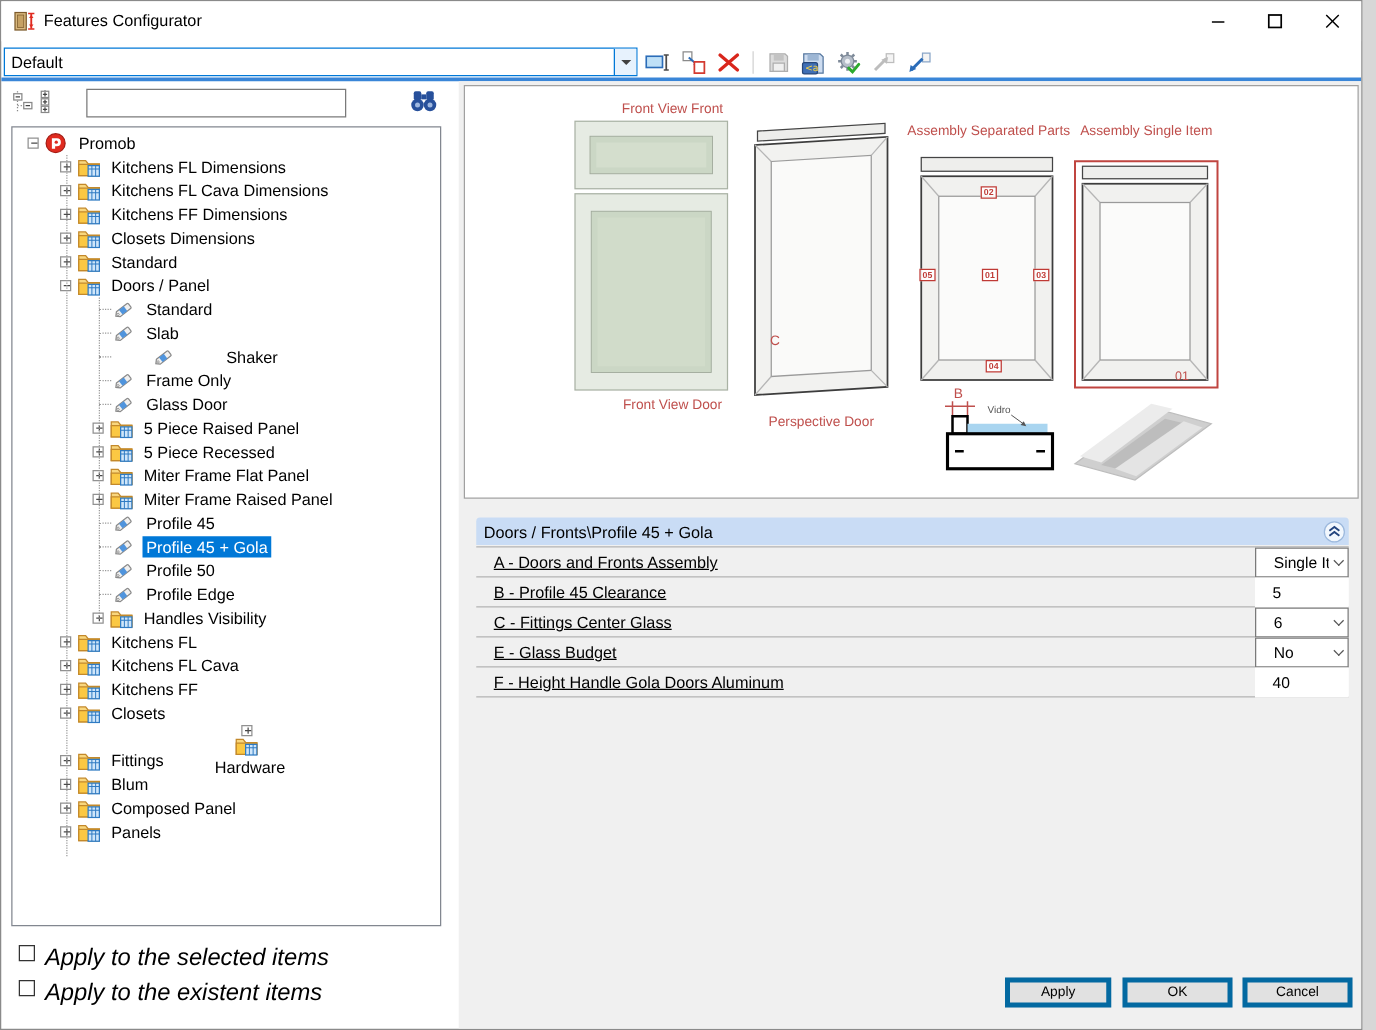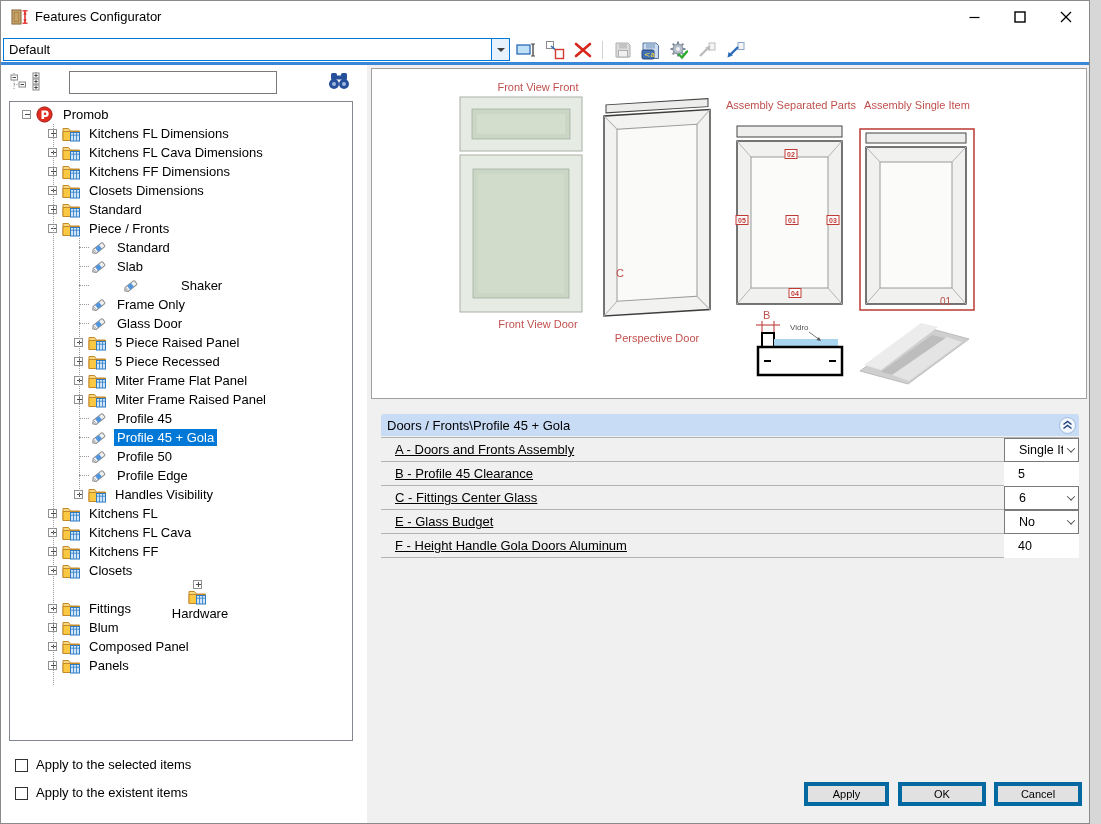--- a/index.html
+++ b/index.html
@@ -36,21 +36,21 @@
   .expander{position:relative;width:9px;height:9px;border:1px solid #919191;background:#fff;margin-right:5px;flex:none;}
   .expander::before{content:"";position:absolute;left:2px;top:3px;width:5px;height:1px;background:#4a4a4a;}
   .expander.plus::after{content:"";position:absolute;left:4px;top:1px;width:1px;height:5px;background:#4a4a4a;}
   .spacer{width:16px;flex:none;}
   .tree-icon{width:19px;height:16px;margin-right:5px;flex:none;display:inline-flex;align-items:center;}
   .tree-label{padding:1px 3px;}
   .tree-label.selected{background:#0078d7;color:#fff;}
   .tree-row.stub::before{content:"";position:absolute;left:69px;top:9px;width:10px;border-top:1px dotted #9a9a9a;}
   .vline{position:absolute;border-left:1px dotted #9a9a9a;width:0;}
   
-  .chk{position:absolute;left:14px;display:flex;align-items:flex-end;gap:8px;font-size:13px;height:16px;}
+  .chk{position:absolute;left:14px;display:flex;align-items:flex-start;gap:8px;font-size:19px;height:16px;font-style:italic;}
   .chk-box{width:13px;height:13px;border:1px solid #333;background:#fff;flex:none;}
   
   .preview-box{position:absolute;left:370px;top:67px;width:716px;height:331px;background:#fff;border:1px solid #a0a0a0;}
   .preview-box svg.diagram{position:absolute;left:0;top:0;}
   .caption{position:absolute;font-size:11px;line-height:12px;color:#bf4f4c;text-align:center;}
   .chip{position:absolute;transform:translate(-50%,-50%);min-width:13px;height:10px;border:1px solid #bf3a35;background:rgba(255,255,255,.9);color:#bf3a35;font-size:7px;line-height:9px;font-weight:bold;text-align:center;padding:0 1px;}
   .mark{position:absolute;color:#bf4f4c;font-size:11px;}
   .mark.small{font-size:8px;color:#555;}
   
   .props-header{position:absolute;left:380px;top:413px;width:698px;height:22px;background:#c9dcf5;border-radius:3px 3px 0 0;display:flex;align-items:center;padding:0 3px 0 6px;font-size:13px;}
@@ -310,21 +310,21 @@
         <span class="tree-icon">
           <svg width="19" height="16" viewBox="0 0 19 16">
             <path d="M1 2.5 h5.5 l2 2.5 H17.5 V14.5 H1 Z" fill="#f9d77e" stroke="#c3892b"></path>
             <path d="M1 5.5 h16.5 V14.5 H1 Z" fill="#fbc843" stroke="#c3892b"></path>
             <rect x="8.5" y="6.5" width="9" height="8.5" fill="#cfe6fa" stroke="#2f7bc3"></rect>
             <line x1="8.5" y1="9.2" x2="17.5" y2="9.2" stroke="#2f7bc3" stroke-width="0.8"></line>
             <line x1="11.5" y1="6.5" x2="11.5" y2="15" stroke="#2f7bc3" stroke-width="0.8"></line>
             <line x1="14.5" y1="6.5" x2="14.5" y2="15" stroke="#2f7bc3" stroke-width="0.8"></line>
           </svg>
         </span>
-        <span class="tree-label">Piece / Fronts</span>
+        <span class="tree-label">Doors / Panel</span>
       </div>
       <div class="tree-row stub" style="padding-left: 64px;">
         <span class="spacer"></span>
         <span class="tree-icon">
           <svg width="18" height="16" viewBox="0 0 18 16">
             <g transform="rotate(-38 9 8)">
               <path d="M3.5 5.5 h10.5 a1 1 0 0 1 1 1 v3 a1 1 0 0 1 -1 1 H3.5 L1 8 Z" fill="#f0f0f0" stroke="#8a8a8a"></path>
               <rect x="6" y="5.7" width="4.8" height="4.6" fill="#4f94dd"></rect>
               <circle cx="3.2" cy="8" r="0.9" fill="#fff" stroke="#8a8a8a" stroke-width="0.7"></circle>
             </g>

